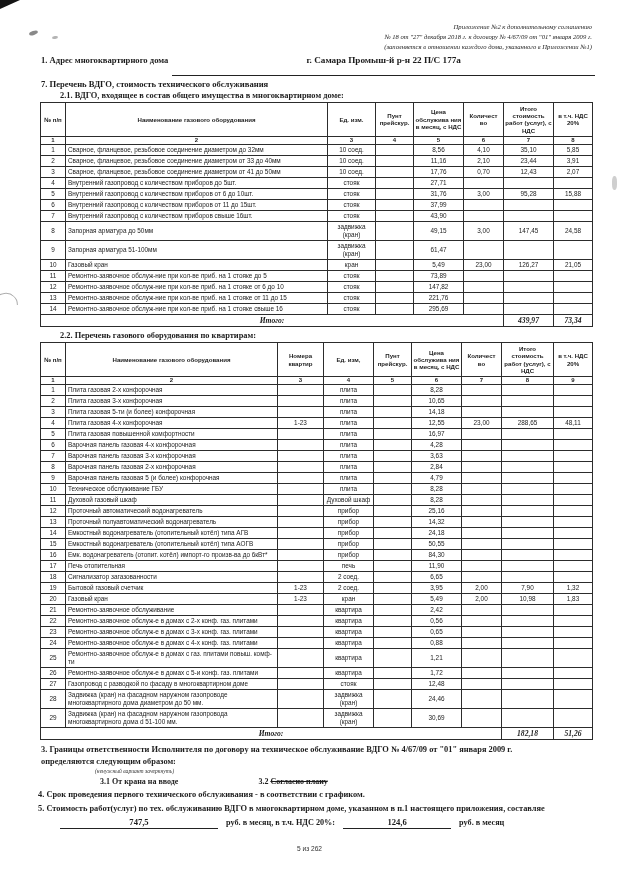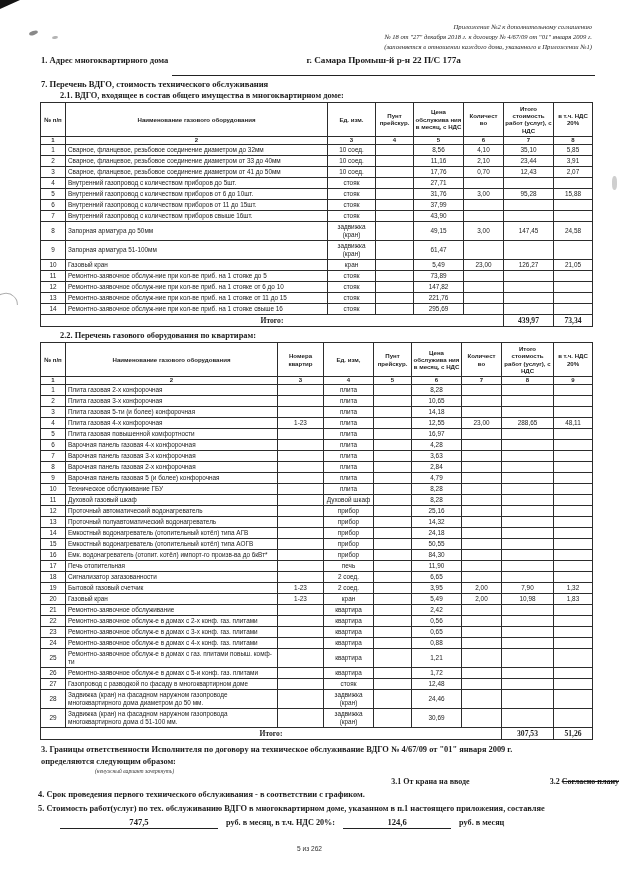--- a/index.html
+++ b/index.html
@@ -36,27 +36,27 @@
   .sub21, .sub22{margin:2px 0 2px 60px;font-family:"Liberation Serif",serif;font-weight:bold;font-size:8.4px;}
   .sub22{margin-top:4px;}
 
   table{width:552px;margin:2px 0 0 40px;border-collapse:collapse;table-layout:fixed;
     font-size:6.4px;line-height:1.25;border:1.6px solid #222;}
   th,td{border:1px solid #2c2c2c;padding:1px 2px;vertical-align:middle;overflow:hidden;}
   th{font-weight:bold;text-align:center;font-size:6.1px;line-height:1.2;padding:2px 1px;}
   td{text-align:center;}
   tbody td:nth-child(2){text-align:left;}
   .numrow td{font-weight:bold;font-size:6px;padding:0 2px;line-height:1.1;}
-  .totalrow td{font-weight:bold;font-family:"Liberation Serif",serif;font-size:7.6px;}
+  .totalrow td{font-weight:bold;font-family:"Liberation Serif",serif;font-size:7.6px;font-style:italic;}
   .totalrow .tl{text-align:center;border-right:1px solid #2c2c2c;}
 
   
   .s3{margin:4px 0 0 41px;font-family:"Liberation Serif",serif;font-weight:bold;font-size:8.4px;line-height:1.35;width:560px;}
   .note{margin:1px 0 0 95px;font-family:"Liberation Serif",serif;font-style:italic;font-size:5.6px;color:#333;}
-  .options{margin:3px 0 0 100px;font-family:"Liberation Serif",serif;font-weight:bold;font-size:8px;text-align:right;}
+  .options{margin:3px 0 0 100px;font-family:"Liberation Serif",serif;font-weight:bold;font-size:8px;}
   .options .opt2{margin-left:78px;}
   .strike{text-decoration:line-through;}
   .s4,.s5{margin:3px 0 0 38px;font-family:Liberation Serif, serif;font-weight:bold;font-size:8.4px;line-height:1.35;width:565px;}
   .amounts{margin:2px 0 0 60px;font-family:"Liberation Serif",serif;font-weight:bold;font-size:8.2px;}
   .blank{display:inline-block;border-bottom:1.1px solid #222;text-align:center;font-size:8.6px;padding:0 4px 1px 4px;}
   .blank.b1{min-width:150px;margin-right:6px;}
   .blank.b2{min-width:100px;margin:0 6px;}
 
   .pagenum{position:absolute;bottom:24px;left:0;width:100%;text-align:center;font-size:6.6px;color:#333;}
 </style>
@@ -624,21 +624,21 @@
           <td></td>
           <td>30,69</td>
           <td></td>
           <td></td>
           <td></td>
         </tr>
       </tbody>
     <tfoot>
       <tr class="totalrow">
         <td colspan="7" class="tl">Итого:</td>
-        <td>307,53</td>
+        <td>182,18</td>
         <td>51,26</td>
       </tr>
     </tfoot>
   </table>
 
   <div class="s3">
     <span>3. Границы ответственности Исполнителя по договору на техническое обслуживание ВДГО № 4/67/09 от "01" января 2009 г.</span><br>
     <span>определяются следующим образом:</span>
   </div>
   <div class="note">(ненужный вариант зачеркнуть)</div>

